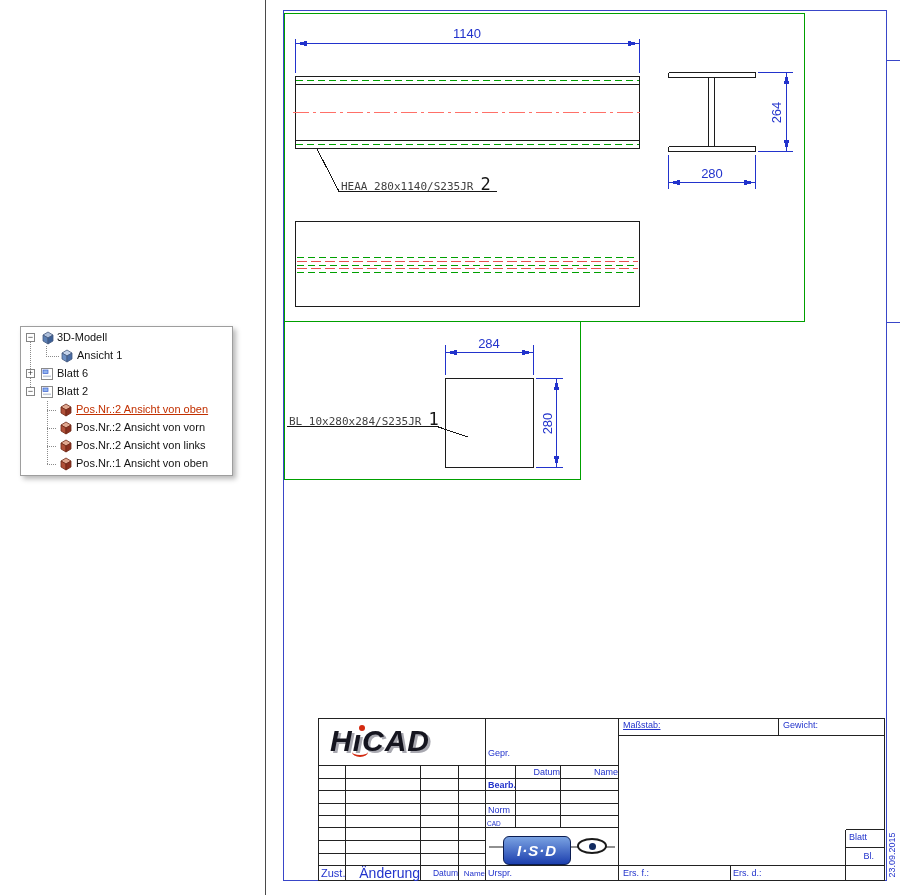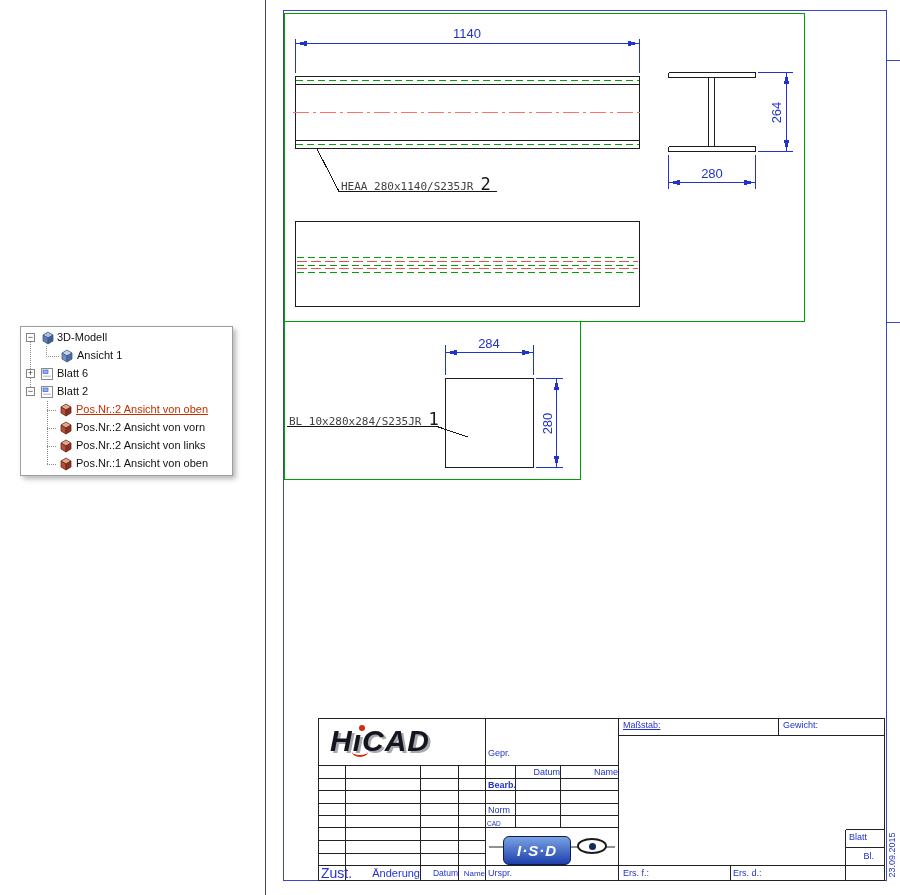--- a/index.html
+++ b/index.html
@@ -205,22 +205,22 @@
   <div class="tbt center" style="left:560px;top:767px;width:58px;">Name</div>
   <div class="tbt" style="left:488px;top:780px;font-weight:bold;">Bearb.</div>
   <div class="tbt" style="left:488px;top:748px;">Gepr.</div>
   <div class="tbt" style="left:488px;top:805px;">Norm</div>
   <div class="tbt small" style="left:487px;top:818px;">CAD</div>
   <div class="tbt" style="left:488px;top:868px;">Urspr.</div>
   <div class="tbt" style="left:623px;top:868px;">Ers. f.:</div>
   <div class="tbt" style="left:733px;top:868px;">Ers. d.:</div>
   <div class="tbt" style="left:849px;top:832px;">Blatt</div>
   <div class="tbt" style="left:848px;top:851px;width:26px;text-align:right;">Bl.</div>
-  <div class="tbt" style="left:321px;top:868px;font-size:14px;">Zust.</div>
-  <div class="tbt center" style="left:346px;top:868px;width:74px;font-size:11px;">Änderung</div>
+  <div class="tbt" style="left:321px;top:868px;font-size:11px;">Zust.</div>
+  <div class="tbt center" style="left:346px;top:868px;width:74px;font-size:14px;">Änderung</div>
   <div class="tbt center" style="left:420px;top:868px;width:38px;font-size:8.5px;">Datum</div>
   <div class="tbt center" style="left:458px;top:868px;width:27px;font-size:8px;">Name</div>
 
   <div class="isd-logo">
     <span class="isd-line"></span>
     <span class="isd-box">I·S·D</span>
     <span class="isd-eye">
         <span class="isd-pupil"></span>
       </span>
   </div>

